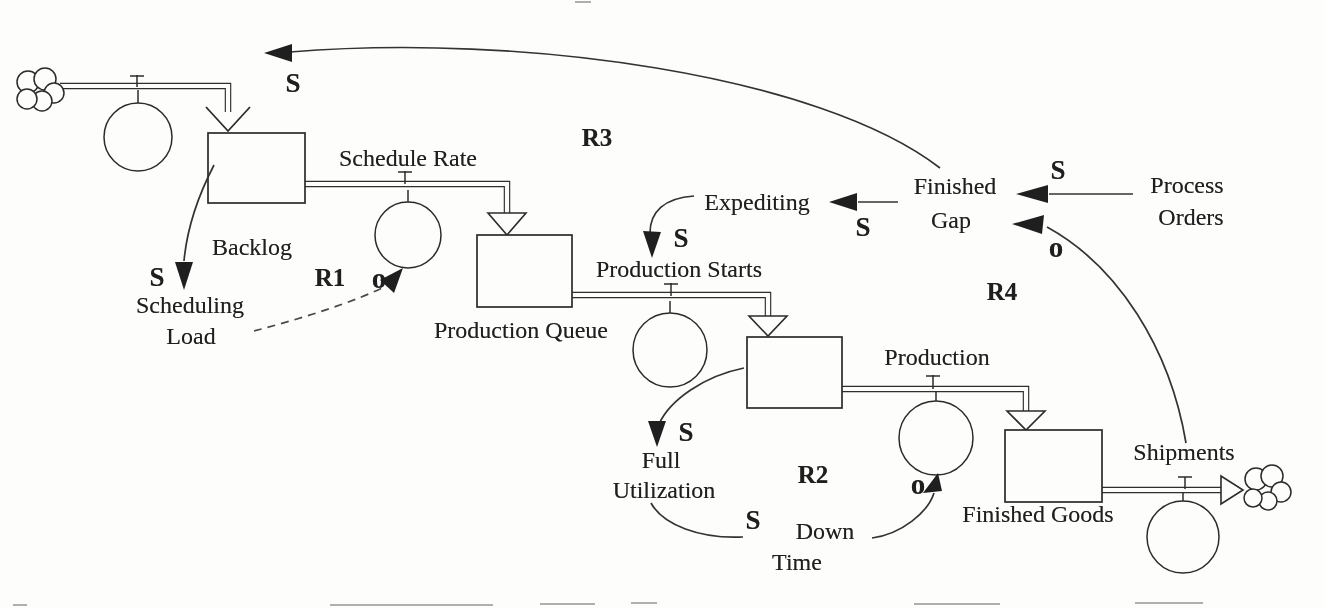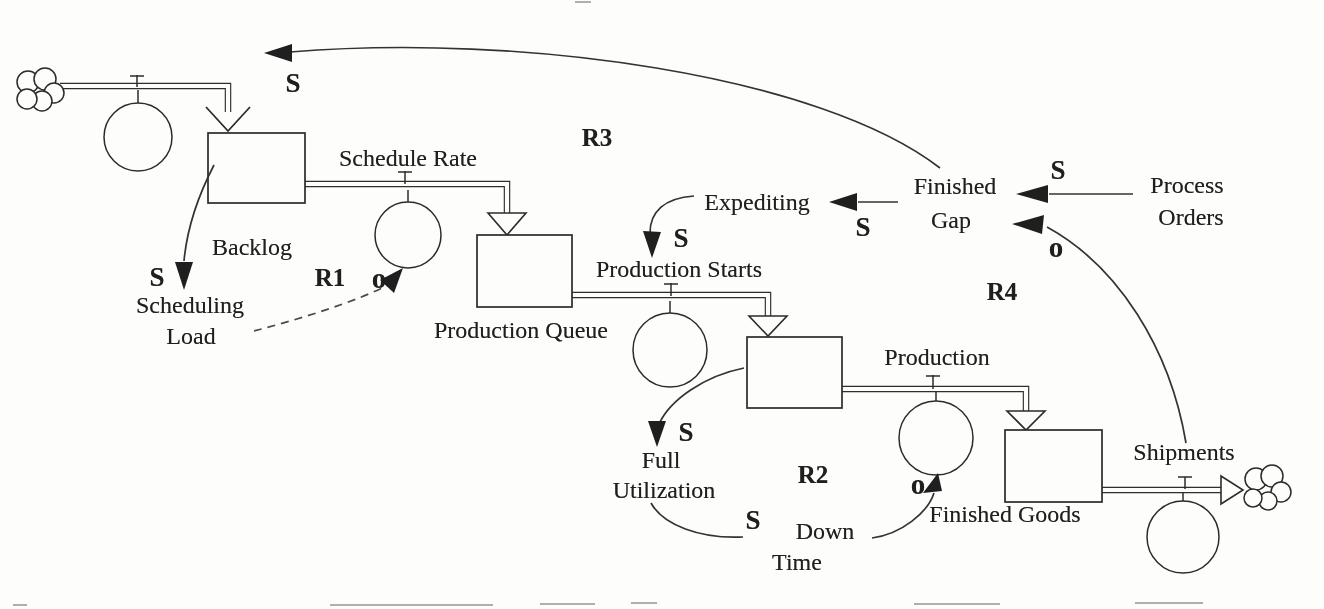--- a/index.html
+++ b/index.html
@@ -171,21 +171,21 @@
   <div class="lbl" style="left:661px; top:460px;">Full</div>
   <div class="lbl" style="left:664px; top:490px;">Utilization</div>
 
   <div class="loop" style="left:813px; top:474px;">R2</div>
   <div class="mark" style="left:753px; top:520px;">S</div>
 
   <div class="lbl" style="left:825px; top:531px;">Down</div>
   <div class="lbl" style="left:779px; top:562px;margin-left:18px;">Time</div>
   <div class="omark" style="left:918px; top:484px;">o</div>
 
-  <div class="lbl" style="left:1005px; top:514px;">Finished Goods</div>
+  <div class="lbl" style="left:1038px; top:514px;">Finished Goods</div>
   <div class="lbl" style="left:1184px; top:452px;">Shipments</div>
 
   <div class="artifact" style="left:575px; top:1px;  width:16px;"></div>
   <div class="artifact" style="left:13px;  top:604px; width:14px;"></div>
   <div class="artifact" style="left:330px; top:604px; width:163px;"></div>
   <div class="artifact" style="left:540px; top:603px; width:55px;"></div>
   <div class="artifact" style="left:631px; top:602px; width:26px;"></div>
   <div class="artifact" style="left:914px; top:603px; width:86px;"></div>
   <div class="artifact" style="left:1135px; top:602px; width:68px;"></div>
 

